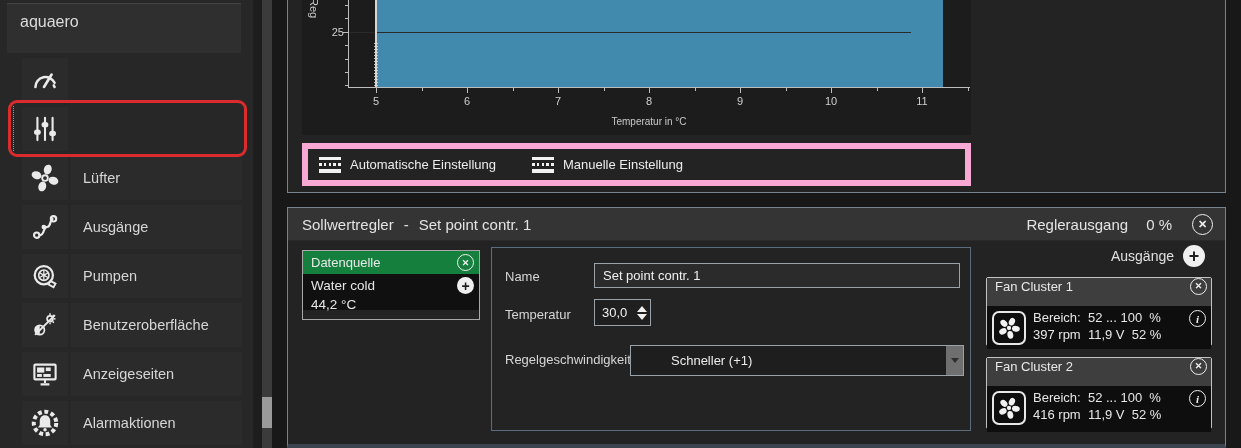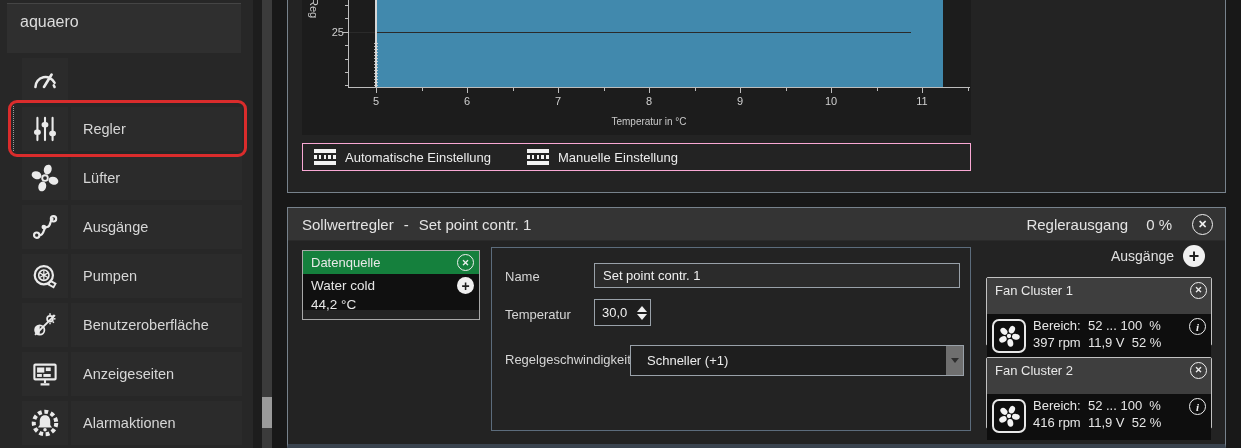--- a/index.html
+++ b/index.html
@@ -28,21 +28,21 @@
   
   #plot { left:14px; top:0; width:669px; height:135px; background:#1c1c1c; }
   .axis { background:#bdbdbd; }
   .tick { background:#bdbdbd; }
   .ticklabel { font-size:11px; color:#cfcfcf; width:20px; text-align:center; }
   #blue-area { left:75px; top:0; width:566px; height:87px; }
   #handle-line { left:73px; top:0; width:2px; height:87px; background:#d6d6d6; }
   #handle-dots { left:71px; top:42px; width:7px; height:45px; background-image: radial-gradient(#d9d9d9 0.8px, transparent 1px); background-size:3px 3px; opacity:.85; }
   #ylabel { left:6px; top:-2px; font-size:11px; color:#c9c9c9; writing-mode:vertical-rl; }
   #xlabel { left:267px; top:116px; width:160px; text-align:center; font-size:10px; color:#c9c9c9; }
-  #btn-row { left:14px; top:143px; width:669px; height:28px; border:1px solid #f9a8d4; display:flex; align-items:center; padding-left:11px; gap:36px; }
+  #btn-row { left:14px; top:143px; width:669px; height:43px; border:6px solid #f9a8d4; display:flex; align-items:center; padding-left:11px; gap:36px; }
   .tool-btn { display:flex; align-items:center; gap:9px; font-size:13px; color:#ececec; cursor:default; }
   .hicon { width:22px; height:16px; display:flex; flex-direction:column; justify-content:space-between; }
   .hicon i { display:block; height:3.6px; background:#f2f2f2; }
   .hicon i.dash { background: repeating-linear-gradient(90deg,#f2f2f2 0 2.6px, transparent 2.6px 4.8px); }
   
   #ctrl-header { left:0; top:0; width:937px; height:33px; background:#343434; border-bottom:1px solid #2a2a2a; display:flex; align-items:center; padding:0 12px 0 14px; font-size:15px; color:#e3e3e3; }
   #ctrl-title-group { display:flex; align-items:baseline; gap:10px; }
   #ctrl-right-group { margin-left:auto; display:flex; align-items:center; gap:14px; }
   
   .cicon { border:1.7px solid #f0f0f0; border-radius:50%; color:#f0f0f0; display:flex; align-items:center; justify-content:center; font-weight:bold; background:transparent; flex:none; }
@@ -55,28 +55,28 @@
   #ds-row2 { margin-top:3px; }
   
   #form-card { left:203px; top:39px; width:480px; height:184px; border:1px solid #5c6c7c; }
   .form-label { position:absolute; left:13px; font-size:13px; color:#d6d6d6; }
   #name-input { left:102px; top:15px; width:366px; height:25px; background:#2b2b2b; border:1px solid #99a1a9; color:#f0f0f0; font-size:13px; line-height:23px; padding-left:8px; }
   #spinner { left:102px; top:51px; width:57px; height:27px; background:#1f1f1f; border:1px solid #99a1a9; display:flex; align-items:center; }
   #spinner-value { flex:1; padding-left:7px; font-size:13px; color:#f0f0f0; }
   #spinner-btns { width:17px; height:100%; display:flex; flex-direction:column; align-items:center; justify-content:center; gap:2px; }
   .tri-up { width:0; height:0; border-left:5px solid transparent; border-right:5px solid transparent; border-bottom:6px solid #f0f0f0; }
   .tri-down { width:0; height:0; border-left:5px solid transparent; border-right:5px solid transparent; border-top:6px solid #f0f0f0; }
-  #select { left:138px; top:97px; width:334px; height:31px; background:#1e1e1e; border:1px solid #99a1a9; font-size:13px; color:#ececec; line-height:29px; padding-left:16px; }
+  #select { left:138px; top:97px; width:334px; height:31px; background:#1e1e1e; border:1px solid #99a1a9; font-size:13px; color:#ececec; line-height:29px; padding-left:40px; }
   #select-btn { position:absolute; right:0; top:0; width:17px; height:29px; background:#6f6f6f; display:flex; align-items:center; justify-content:center; }
   #select-btn .tri { width:0; height:0; border-left:4px solid transparent; border-right:4px solid transparent; border-top:5px solid #2e2e2e; }
   
   #outputs-head { right:20px; top:36px; height:24px; display:flex; align-items:center; gap:9px; }
   #outputs-label { font-size:14px; color:#e0e0e0; }
   .out-card { left:698px; width:226px; border:1px solid #c2c2c2; border-radius:2px; }
-  .out-header { height:36px; background:#3e3e3e; display:flex; align-items:center; padding:0 4px 12px 8px; font-size:13px; color:#e8e8e8; }
+  .out-header { height:28px; background:#3e3e3e; display:flex; align-items:center; padding:0 4px 12px 8px; font-size:13px; color:#e8e8e8; }
   .out-body { position:relative; background:#0e0e0e; }
   .fan-box { position:absolute; left:5px; top:5px; width:34px; height:34px; border:2px solid #e8e8e8; border-radius:7px; display:flex; align-items:center; justify-content:center; }
   .out-lines { position:absolute; left:46px; top:3px; font-size:13px; color:#e6e6e6; line-height:17px; white-space:pre; }
   .spacer { flex:1; }
 </style>
 </head>
 <body>
 
 <div id="root">
 
@@ -101,21 +101,20 @@
               <line x1="12" y1="2.5" x2="12" y2="21.5"></line>
               <line x1="18.5" y1="2.5" x2="18.5" y2="21.5"></line>
             </g>
             <g fill="#eaeaea">
               <rect x="2.6" y="12.4" width="5.8" height="4.6" rx="2.3"></rect>
               <rect x="9.1" y="6.0" width="5.8" height="4.6" rx="2.3"></rect>
               <rect x="15.6" y="13.6" width="5.8" height="4.6" rx="2.3"></rect>
             </g>
           </svg>
       </div>
-      <div class="label-cell abs" style="top:107px">Regler</div>
     </div>
 
     <div class="side-item">
       <div class="icon-cell abs" style="top:156px">
         <svg width="30" height="30" viewBox="0 0 24 24">
             <g fill="#eaeaea">
               <ellipse cx="12" cy="4.9" rx="3.1" ry="4" transform="rotate(18 12 12)"></ellipse>
               <ellipse cx="12" cy="4.9" rx="3.1" ry="4" transform="rotate(108 12 12)"></ellipse>
               <ellipse cx="12" cy="4.9" rx="3.1" ry="4" transform="rotate(198 12 12)"></ellipse>
               <ellipse cx="12" cy="4.9" rx="3.1" ry="4" transform="rotate(288 12 12)"></ellipse>

